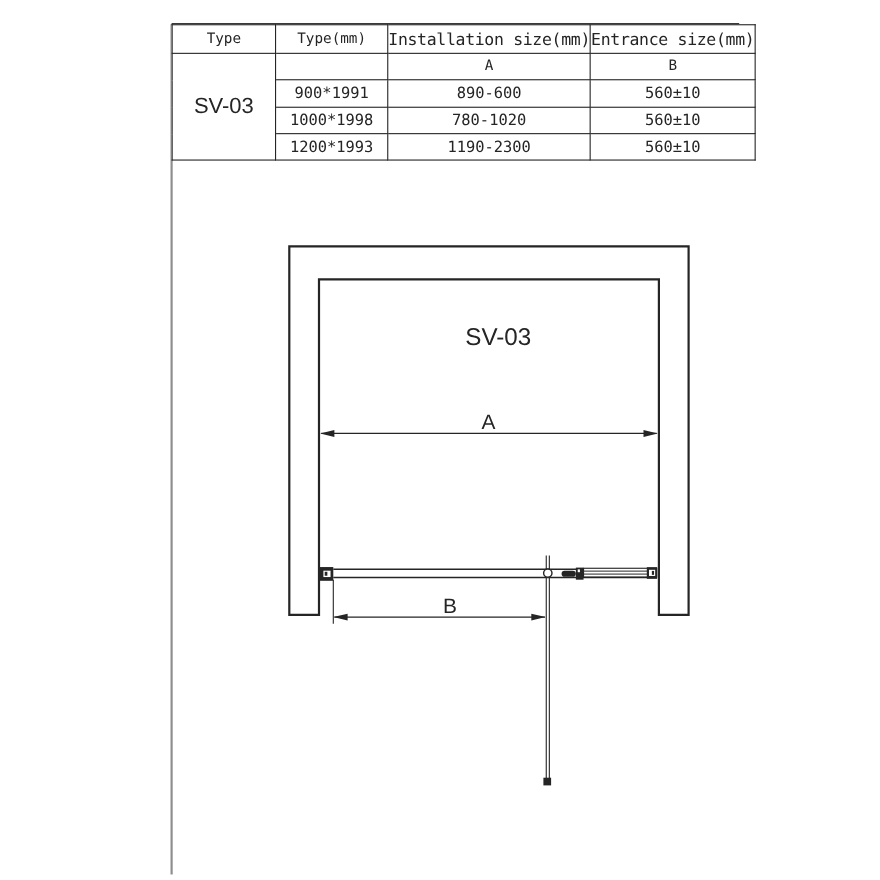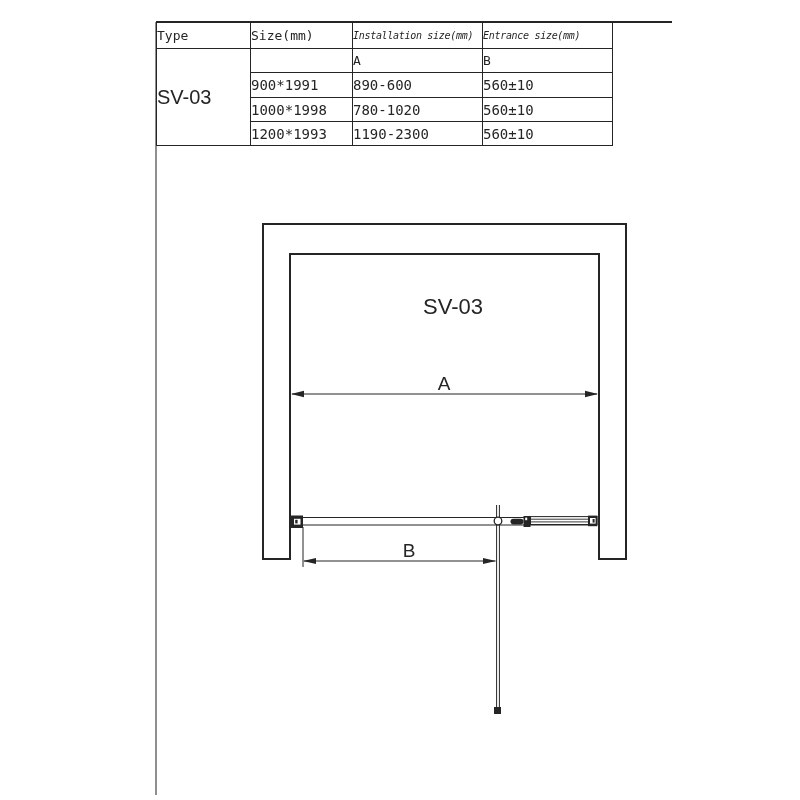--- a/index.html
+++ b/index.html
@@ -12,24 +12,24 @@
     font-family:"DejaVu Sans Mono", monospace;color:var(--line);}
   .abs{position:absolute;}
 
   
   .border-left{left:155px;top:22px;width:2px;height:773px;background:var(--border-gray);}
   .border-top{left:156px;top:21px;width:516px;height:2px;background:var(--line);}
 
   
   table.spec{position:absolute;left:156px;top:22px;border-collapse:collapse;
     table-layout:fixed;background:var(--bg);}
-  table.spec td, table.spec th{border:1px solid var(--line);text-align:left;
+  table.spec td, table.spec th{border:1px solid var(--line);text-align:center;
     vertical-align:middle;font-weight:normal;padding:0;overflow:hidden;white-space:nowrap;}
   .hdr-lg{font-size:13px;}
-  .hdr-sm{font-size:10px;letter-spacing:-0.3px;font-style:italic;}
+  .hdr-sm{font-size:15px;letter-spacing:-0.3px;}
   .sub-hdr{font-size:13px;}
   .num{font-size:14px;}
   .type-cell{font-family:"Liberation Sans", sans-serif;font-size:20px;}
 
   
   svg.diagram{position:absolute;left:0;top:0;}
   .ln{stroke:var(--line);fill:none;}
   .fl{fill:var(--line);stroke:none;}
   .wh{fill:#fff;stroke:none;}
   .wall{fill:#fff;stroke:var(--line);stroke-width:2;}
@@ -45,21 +45,21 @@
 <table class="spec">
   <colgroup>
     <col style="width:94px">
       <col style="width:102px">
       <col style="width:130px">
       <col style="width:130px">
   </colgroup>
   <tbody>
       <tr style="height:26px">
     <th class="hdr-lg">Type</th>
-    <th class="hdr-lg">Size(mm)</th>
+    <th class="hdr-lg">Type(mm)</th>
     <th class="hdr-sm">Installation size(mm)</th>
     <th class="hdr-sm">Entrance size(mm)</th>
   </tr>
   <tr style="height:24px">
     <td rowspan="4" class="type-cell">SV-03</td>
     <td></td>
     <td class="sub-hdr">A</td>
     <td class="sub-hdr">B</td>
   </tr>
   <tr style="height:25px">

